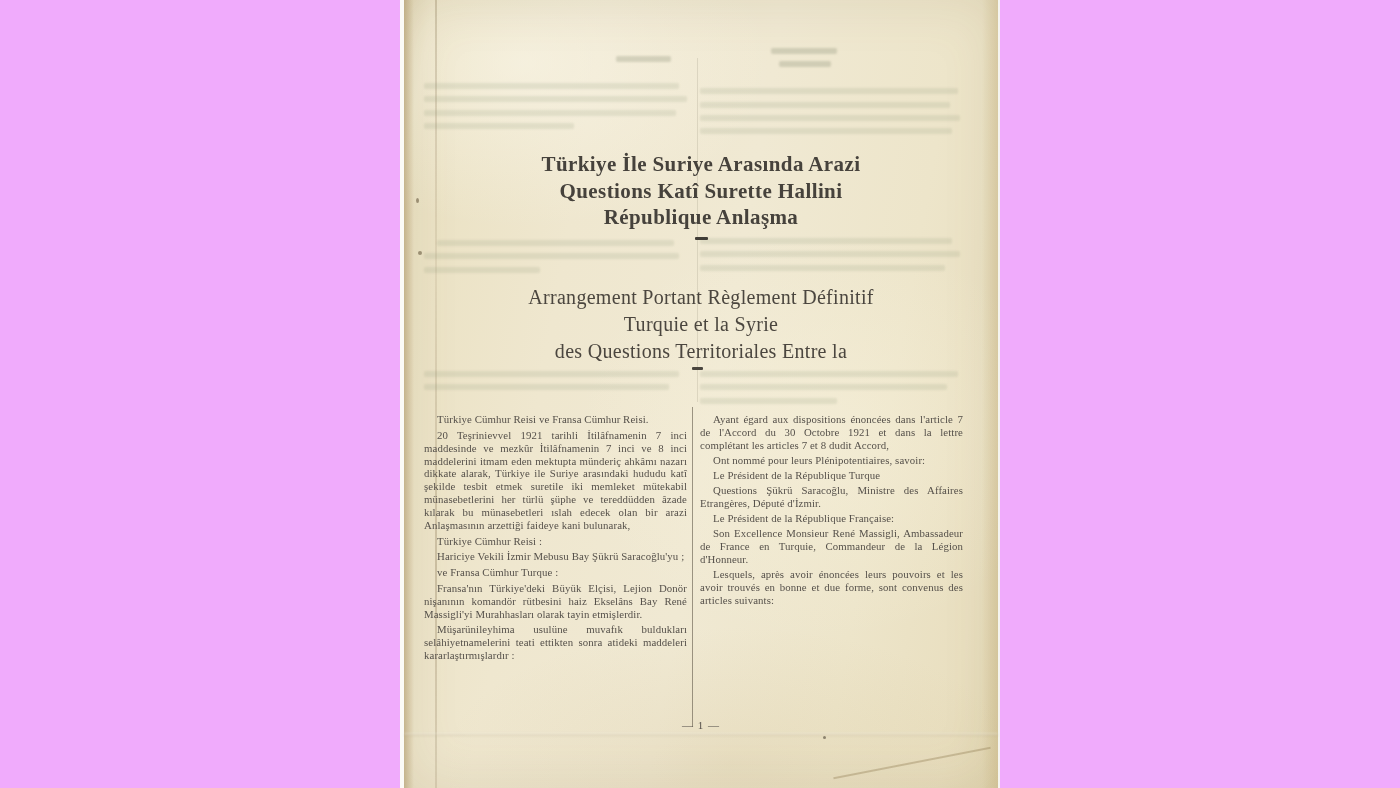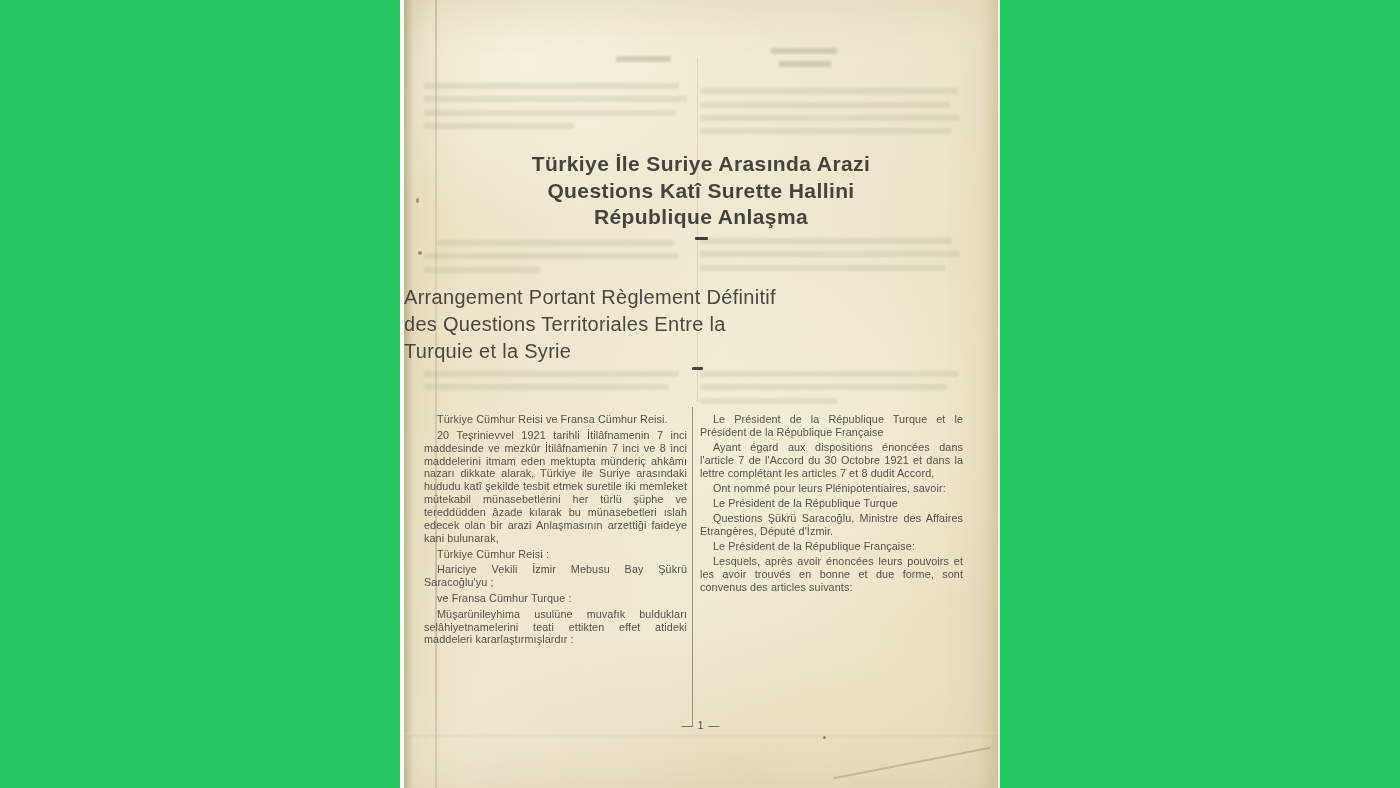--- a/index.html
+++ b/index.html
@@ -1,18 +1,18 @@
 <!DOCTYPE html>
 <html><head>
 <meta charset="utf-8">
 <style>
   html,body{margin:0;padding:0;}
   body{width:1400px;height:788px;overflow:hidden;background:#dfe0e1;}
-  .stage{position:relative;width:1400px;height:788px;background:#22c55e;
-         font-family:Liberation Sans, sans-serif;overflow:hidden;}
+  .stage{position:relative;width:1400px;height:788px;background:#f0abfc;
+         font-family:Liberation Serif, serif;overflow:hidden;}
 
   
   .gutter{position:absolute;top:0;height:100%;background:#fbfbf7;z-index:1;}
   .gutter.left{left:400px;width:4px;}
   .gutter.right{left:997px;width:3px;background:#f5f5ef;}
   .paper{position:absolute;left:404px;top:0;width:594px;height:788px;z-index:2;
     background:
       radial-gradient(ellipse 60% 30% at 20% 8%, rgba(252,249,238,.55), rgba(252,249,238,0) 70%),
       radial-gradient(ellipse 55% 35% at 70% 55%, rgba(249,243,222,.45), rgba(249,243,222,0) 75%),
       radial-gradient(ellipse 70% 25% at 55% 97%, rgba(196,172,116,.16), rgba(196,172,116,0) 70%),
@@ -38,21 +38,21 @@
           border-radius:2px;filter:blur(.8px);}
   .gl-row.d{background:rgba(118,128,101,.26);}
   .gl-row.sp{background:transparent;filter:none;}
   .ghost-divider{position:absolute;left:697px;top:58px;width:1px;height:344px;
           background:rgba(122,117,96,.18);filter:blur(.5px);z-index:3;}
 
   
   .print{position:absolute;z-index:4;color:#55504a;}
   .title-tr{left:404px;top:151px;width:594px;text-align:center;font-weight:bold;
             font-size:21px;line-height:26.5px;color:#46423c;letter-spacing:.4px;}
-  .title-fr{left:404px;top:284px;width:594px;text-align:left;font-weight:normal;
+  .title-fr{left:404px;top:284px;width:594px;text-align:center;font-weight:normal;
             font-size:20px;line-height:27px;color:#4b463f;letter-spacing:.3px;}
   .rule{position:absolute;z-index:4;background:#403d37;border-radius:1px;}
   .rule.one{left:695px;top:237px;width:13px;height:3px;}
   .rule.two{left:692px;top:367px;width:11px;height:2.5px;background:#4a463f;}
   .col{font-size:10.8px;line-height:12.9px;text-align:justify;letter-spacing:.1px;}
   .col .p{margin:0 0 2.8px 0;text-indent:13px;}
   .col-left{left:424px;top:413px;width:263px;}
   .col-right{left:700px;top:413px;width:263px;}
   .col-right .p{margin-bottom:2.2px;}
   .divider{position:absolute;left:692px;top:407px;width:1px;height:320px;z-index:4;
@@ -119,40 +119,41 @@
 
   <div class="print title-tr">
     <div>Türkiye İle Suriye Arasında Arazi</div>
     <div>Questions Katî Surette Hallini</div>
     <div>République Anlaşma</div>
   </div>
   <div class="rule one"></div>
 
   <div class="print title-fr">
     <div>Arrangement Portant Règlement Définitif</div>
+    <div>Turquie et la Syrie</div>
     <div>des Questions Territoriales Entre la</div>
-    <div>Turquie et la Syrie</div>
   </div>
   <div class="rule two"></div>
 
   <div class="print col col-left">
     <p class="p">Türkiye Cümhur Reisi ve Fransa Cümhur Reisi.</p>
     <p class="p">20 Teşrinievvel 1921 tarihli İtilâfnamenin 7 inci maddesinde ve mezkûr İtilâfnamenin 7 inci ve 8 inci maddelerini itmam eden mektupta münderiç ahkâmı nazarı dikkate alarak, Türkiye ile Suriye arasındaki hududu katî şekilde tesbit etmek suretile iki memleket mütekabil münasebetlerini her türlü şüphe ve tereddüdden âzade kılarak bu münasebetleri ıslah edecek olan bir arazi Anlaşmasının arzettiği faideye kani bulunarak,</p>
     <p class="p">Türkiye Cümhur Reisi :</p>
     <p class="p">Hariciye Vekili İzmir Mebusu Bay Şükrü Saracoğlu'yu ;</p>
     <p class="p">ve Fransa Cümhur Turque :</p>
-    <p class="p">Müşarünileyhima usulüne muvafık buldukları selâhiyetnamelerini teati ettikten effet atideki maddeleri kararlaştırmışlardır :</p>
+    <p class="p">Fransa'nın Türkiye'deki Büyük Elçisi, Lejion Donör nişanının komandör rütbesini haiz Ekselâns Bay René Massigli'yi Murahhasları olarak tayin etmişlerdir.</p>
+    <p class="p">Müşarünileyhima usulüne muvafık buldukları selâhiyetnamelerini teati ettikten sonra atideki maddeleri kararlaştırmışlardır :</p>
   </div>
 
   <div class="divider"></div>
 
   <div class="print col col-right">
-    <p class="p">Le Président de la République Turque et le Président de la République Française</p>
     <p class="p">Ayant égard aux dispositions énoncées dans l'article 7 de l'Accord du 30 Octobre 1921 et dans la lettre complétant les articles 7 et 8 dudit Accord,</p>
     <p class="p">Ont nommé pour leurs Plénipotentiaires, savoir:</p>
     <p class="p">Le Président de la République Turque</p>
     <p class="p">Questions Şükrü Saracoğlu, Ministre des Affaires Etrangères, Député d'İzmir.</p>
     <p class="p">Le Président de la République Française:</p>
+    <p class="p">Son Excellence Monsieur René Massigli, Ambassadeur de France en Turquie, Commandeur de la Légion d'Honneur.</p>
     <p class="p">Lesquels, après avoir énoncées leurs pouvoirs et les avoir trouvés en bonne et due forme, sont convenus des articles suivants:</p>
   </div>
 
   <div class="print page-num">— 1 —</div>
 </div>
 
 </body></html>

